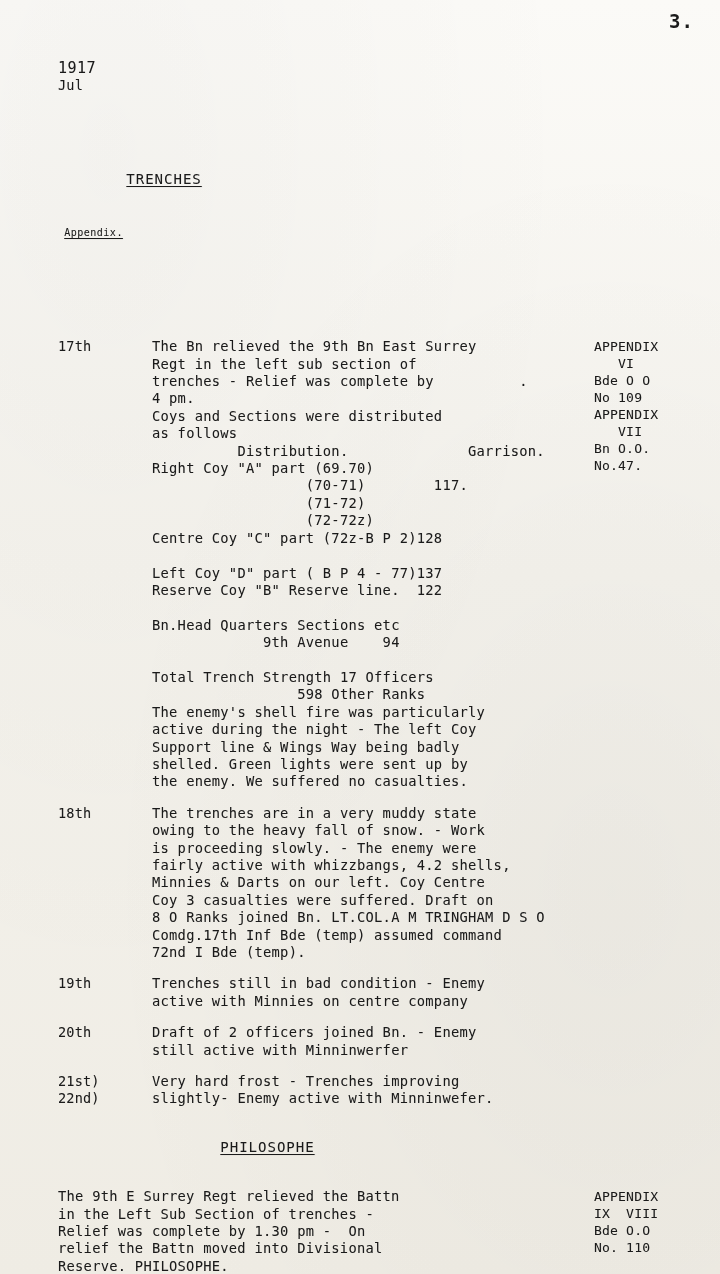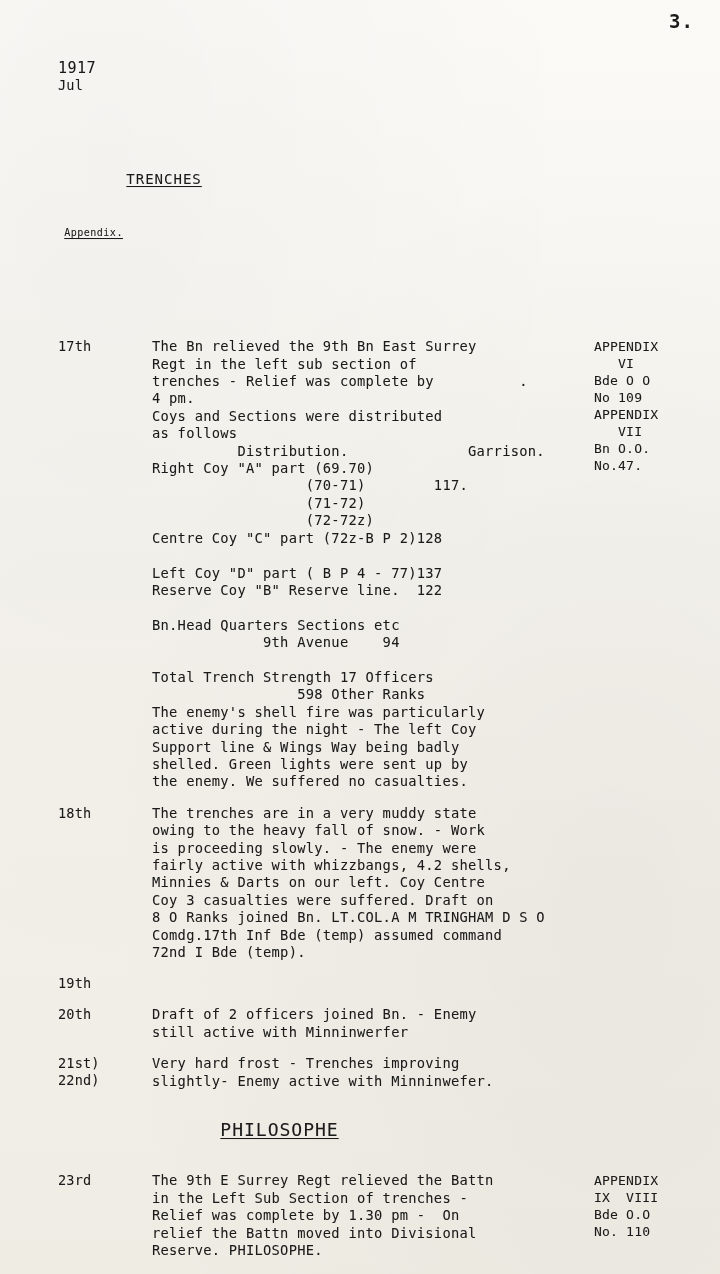--- a/index.html
+++ b/index.html
@@ -88,21 +88,21 @@
     letter-spacing: 0.5px;
   }
   .date-1917 {
     font-size: 15px;
     letter-spacing: 0.5px;
   }
   .entry {
     margin-bottom: 14px;
   }
   .philo {
-    font-size: 18px;
+    font-size: 14px;
     letter-spacing: 1px;
   }
   
   .col-body, .col-appendix, .col-date {
     text-shadow: 0.25px 0.2px 0 rgba(0,0,0,0.18);
   }
 </style>
 </head>
 <body>
 
@@ -172,20 +172,22 @@
 Minnies &amp; Darts on our left. Coy Centre
 Coy 3 casualties were suffered. Draft on
 8 O Ranks joined Bn. LT.COL.A M TRINGHAM D S O
 Comdg.17th Inf Bde (temp) assumed command
 72nd I Bde (temp).</div>
       <div class="col-appendix"></div>
     </div>
 
     <div class="row entry">
       <div class="col-date">19th</div>
+      <div class="col-body">Trenches still in bad condition - Enemy
+active with Minnies on centre company</div>
       <div class="col-appendix"></div>
     </div>
 
     <div class="row entry">
       <div class="col-date">20th</div>
       <div class="col-body">Draft of 2 officers joined Bn. - Enemy
 still active with Minninwerfer</div>
       <div class="col-appendix"></div>
     </div>
 
@@ -199,21 +201,20 @@
 
     <div class="row entry">
       <div class="col-date"></div>
       <div class="col-body">
         <span class="philo underline">PHILOSOPHE</span>
       </div>
       <div class="col-appendix"></div>
     </div>
 
     <div class="row entry">
-      <div class="col-date">23rd</div>
       <div class="col-body">The 9th E Surrey Regt relieved the Battn
 in the Left Sub Section of trenches -
 Relief was complete by 1.30 pm -  On
 relief the Battn moved into Divisional
 Reserve. PHILOSOPHE.</div>
       <div class="col-appendix">APPENDIX
 IX  VIII
 Bde O.O
 No. 110</div>
     </div>

